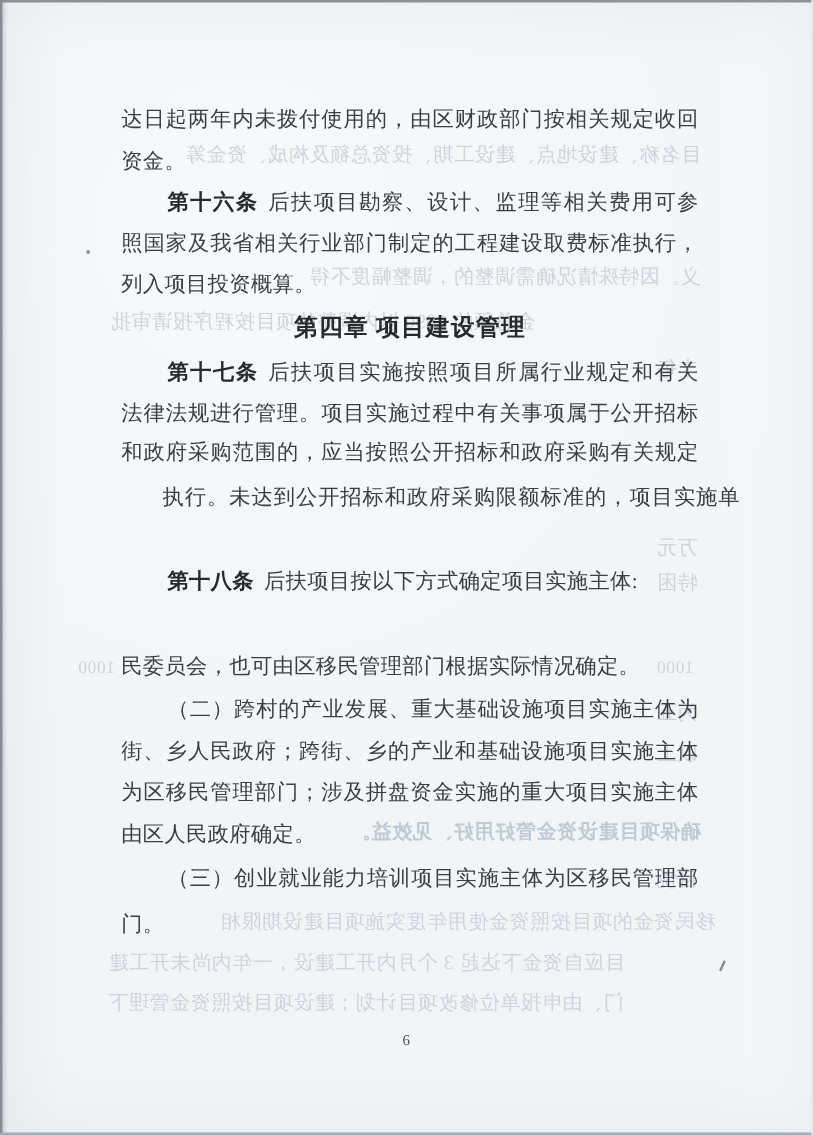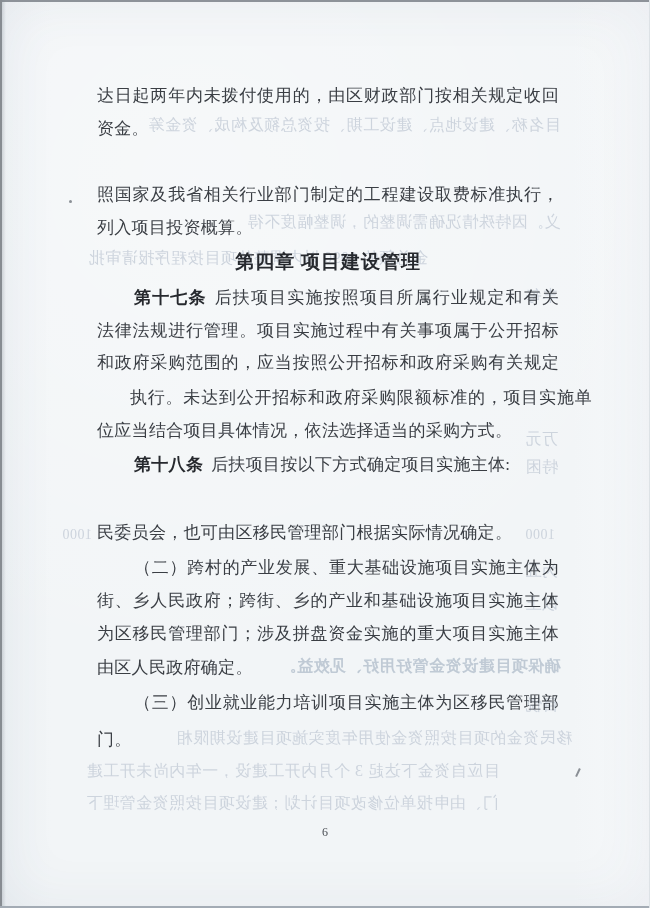--- a/index.html
+++ b/index.html
@@ -72,30 +72,30 @@
   <div class="bleed" style="top:560px;right:92px;">为五</div>
   <div class="bleed" style="top:593px;right:92px;">以上</div>
   <div class="bleed bold" style="top:655px;right:90px;">确保项目建设资金管好用好、见效益。</div>
   <div class="bleed" style="top:694px;right:92px;">目悦</div>
   <div class="bleed" style="top:727px;right:78px;">移民资金的项目按照资金使用年度实施项目建设期限相</div>
   <div class="bleed" style="top:760px;left:86px;">目应自资金下达起 3 个月内开工建设，一年内尚未开工建</div>
   <div class="bleed" style="top:792px;left:86px;">门、由申报单位修改项目计划；建设项目按照资金管理下</div>
 
   <div class="line j" style="top:84px;">达日起两年内未拨付使用的，由区财政部门按相关规定收回</div>
   <div class="line" style="top:117px;">资金。</div>
+  <div class="line ind j" style="top:150px;"><span class="prefix">第十六条</span><span>后扶项目勘察、设计、监理等相关费用可参</span></div>
   <div class="line j" style="top:183px;">照国家及我省相关行业部门制定的工程建设取费标准执行，</div>
   <div class="line" style="top:216px;">列入项目投资概算。</div>
 
   <div class="heading" style="top:249px;">第四章 项目建设管理</div>
 
   <div class="line ind j" style="top:286px;"><span class="prefix">第十七条</span><span>后扶项目实施按照项目所属行业规定和有关</span></div>
   <div class="line j" style="top:319px;">法律法规进行管理。项目实施过程中有关事项属于公开招标</div>
   <div class="line j" style="top:352px;font-family:Liberation Mono, monospace;">和政府采购范围的，应当按照公开招标和政府采购有关规定</div>
   <div class="line j" style="top:386px;margin-left:33px;">执行。未达到公开招标和政府采购限额标准的，项目实施单</div>
-  <div class="line" style="top:419px;">位应当结合项目具体情况，依法选择适当的采购方式。</div>
   <div class="line ind" style="top:453px;"><span class="prefix">第十八条</span><span>后扶项目按以下方式确定项目实施主体:</span></div>
   <div class="line ind j" style="top:556px;">（二）跨村的产业发展、重大基础设施项目实施主体为</div>
   <div class="line" style="top:521px;">民委员会，也可由区移民管理部门根据实际情况确定。</div>
   <div class="line j" style="top:589px;">街、乡人民政府；跨街、乡的产业和基础设施项目实施主体</div>
   <div class="line j" style="top:622px;">为区移民管理部门；涉及拼盘资金实施的重大项目实施主体</div>
   <div class="line" style="top:656px;">由区人民政府确定。</div>
   <div class="line ind j" style="top:691px;">（三）创业就业能力培训项目实施主体为区移民管理部</div>
   <div class="line" style="top:728px;">门。</div>
 
   <div class="page-num" style="top:825px;">6</div>

